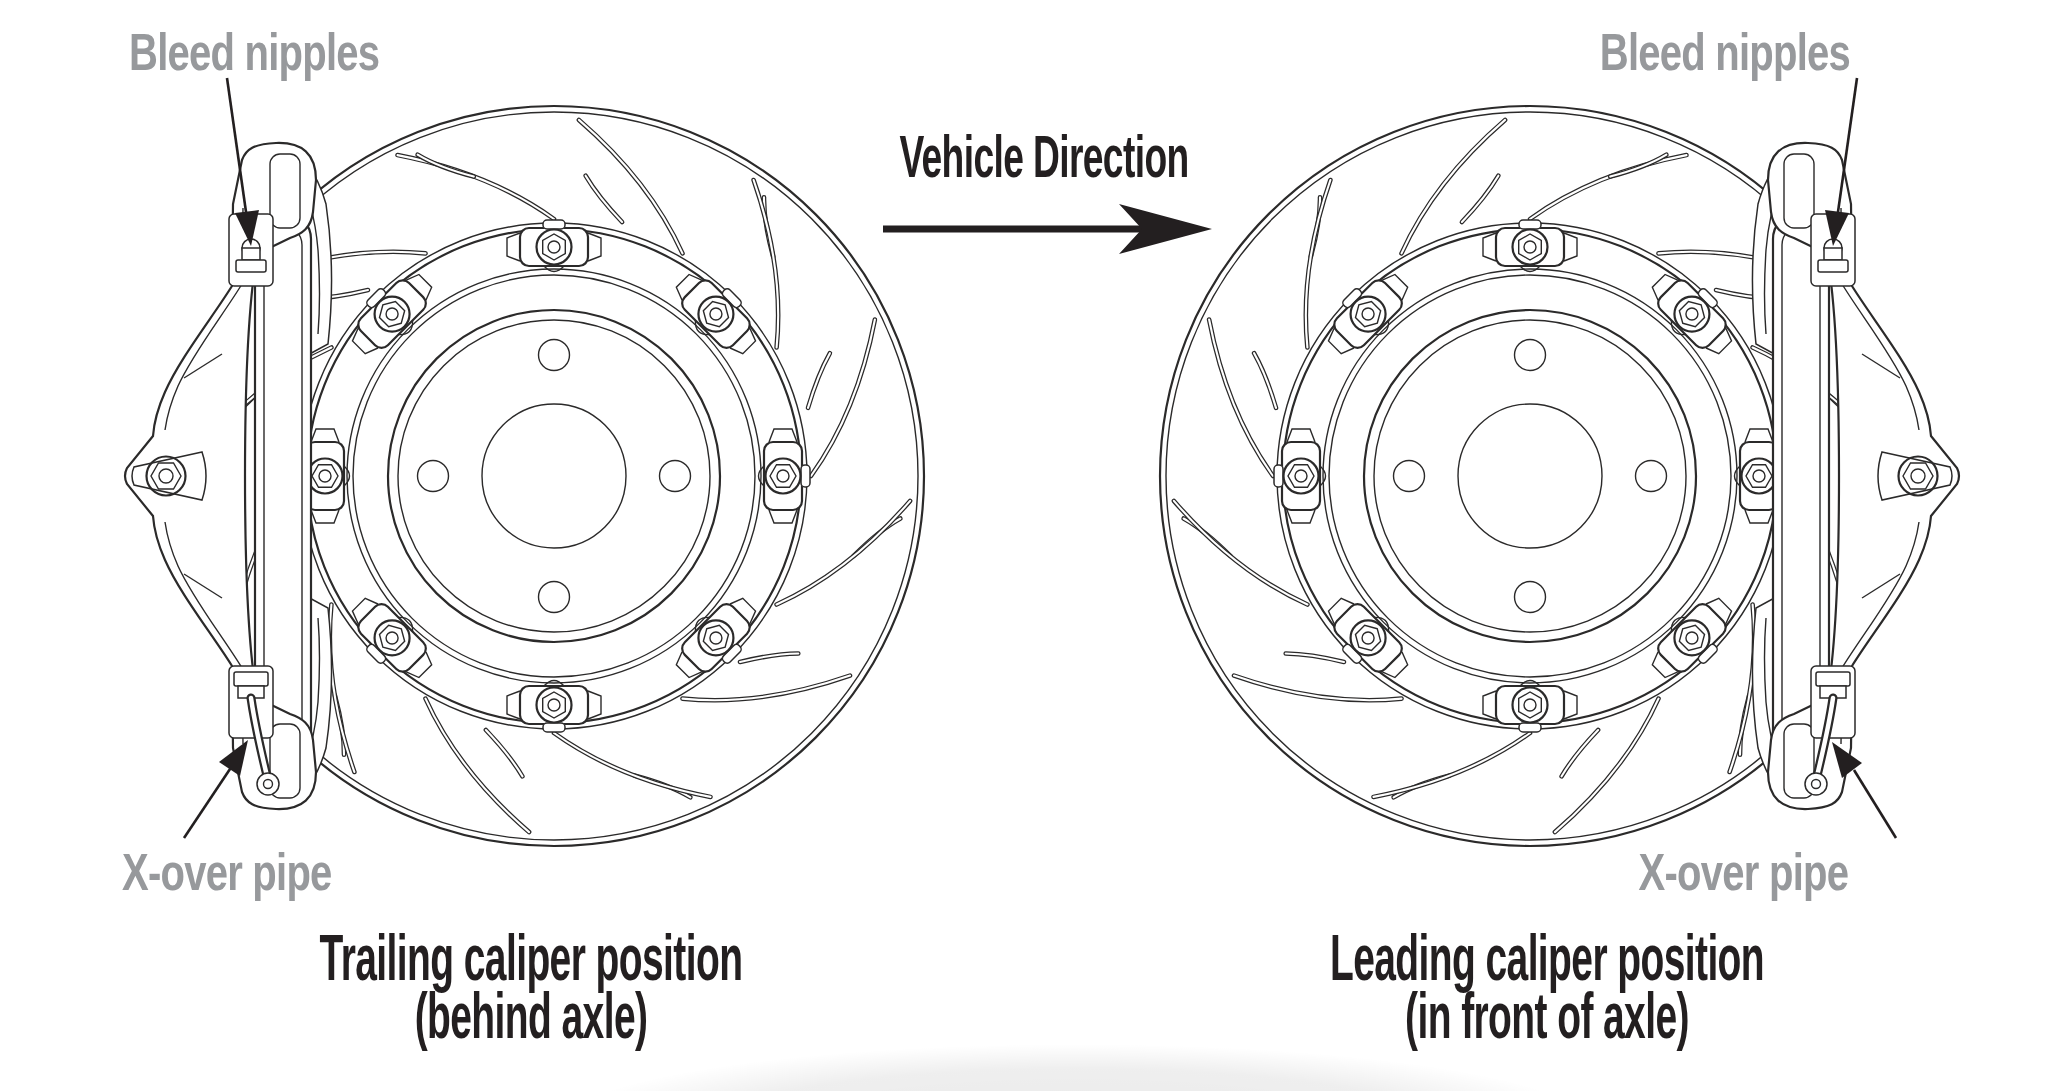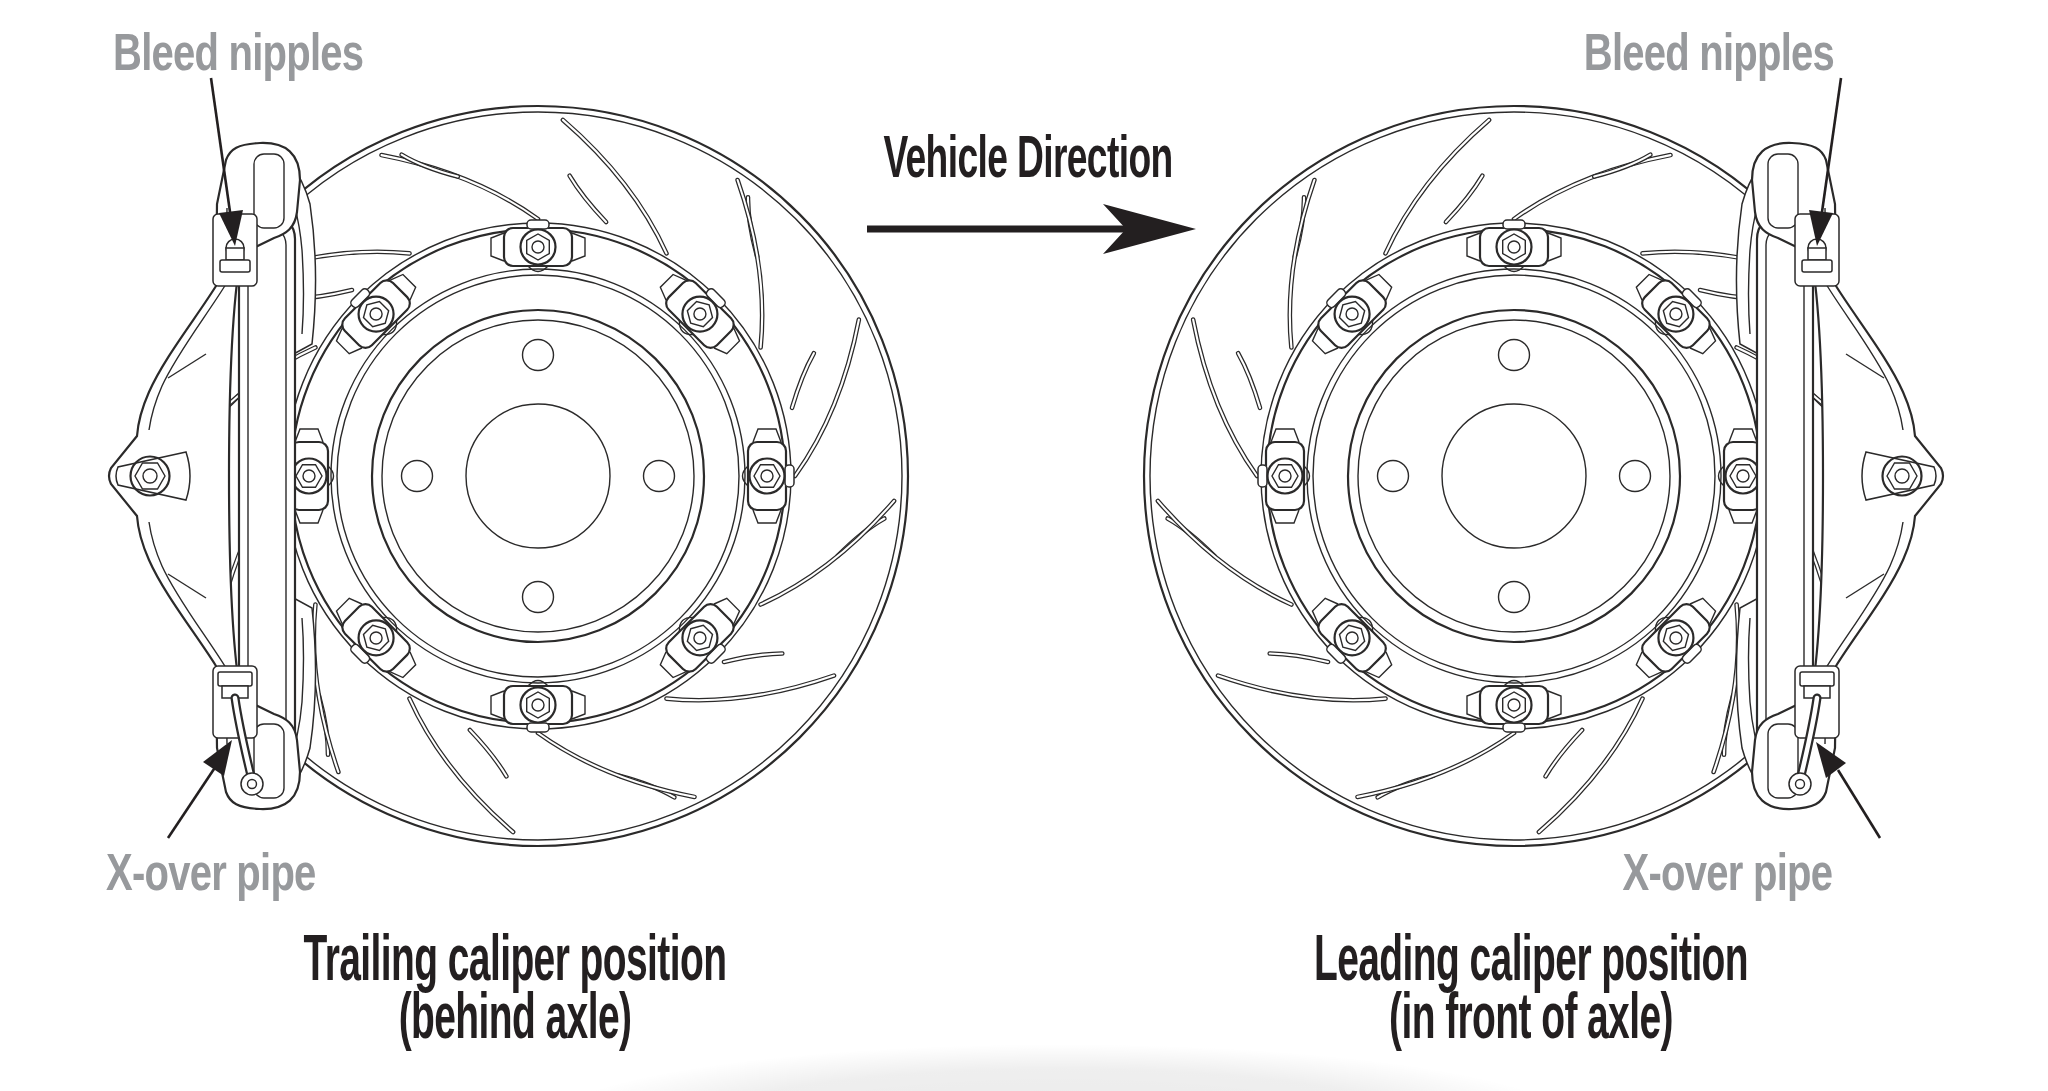--- a/index.html
+++ b/index.html
@@ -1,20 +1,20 @@
 <!DOCTYPE html>
 <html><head>
 <meta charset="utf-8">
 <style>
   html,body{margin:0;padding:0;}
   body{
     width:2048px;height:1091px;position:relative;background:#ffffff;
     font-family:"Liberation Sans","DejaVu Sans",sans-serif;overflow:hidden;
   }
-  #stage{position:absolute;left:0;top:0;width:1952px;height:1091px;}
+  #stage{position:absolute;left:16px;top:0;width:1952px;height:1091px;}
   svg{position:absolute;left:0;top:0;}
   .lbl{
     position:absolute;color:#97999c;font-weight:bold;font-size:52px;
     white-space:nowrap;letter-spacing:-1px;
   }
   .lbl.l{transform:scaleX(0.77);transform-origin:left top;}
   .lbl.r{transform:scaleX(0.77);transform-origin:right top;}
   .caption{
     position:absolute;color:#231f20;font-weight:bold;font-size:65px;line-height:58px;
     text-align:center;width:760px;transform:scaleX(0.60);transform-origin:center top;

